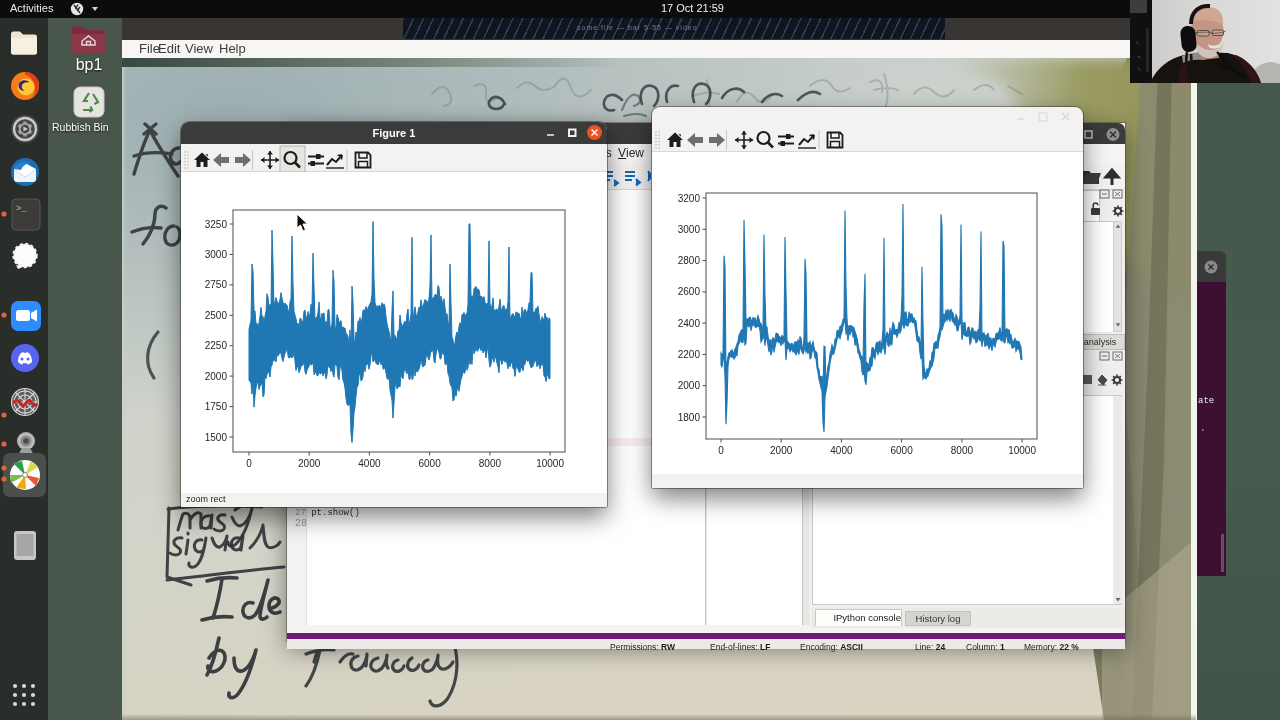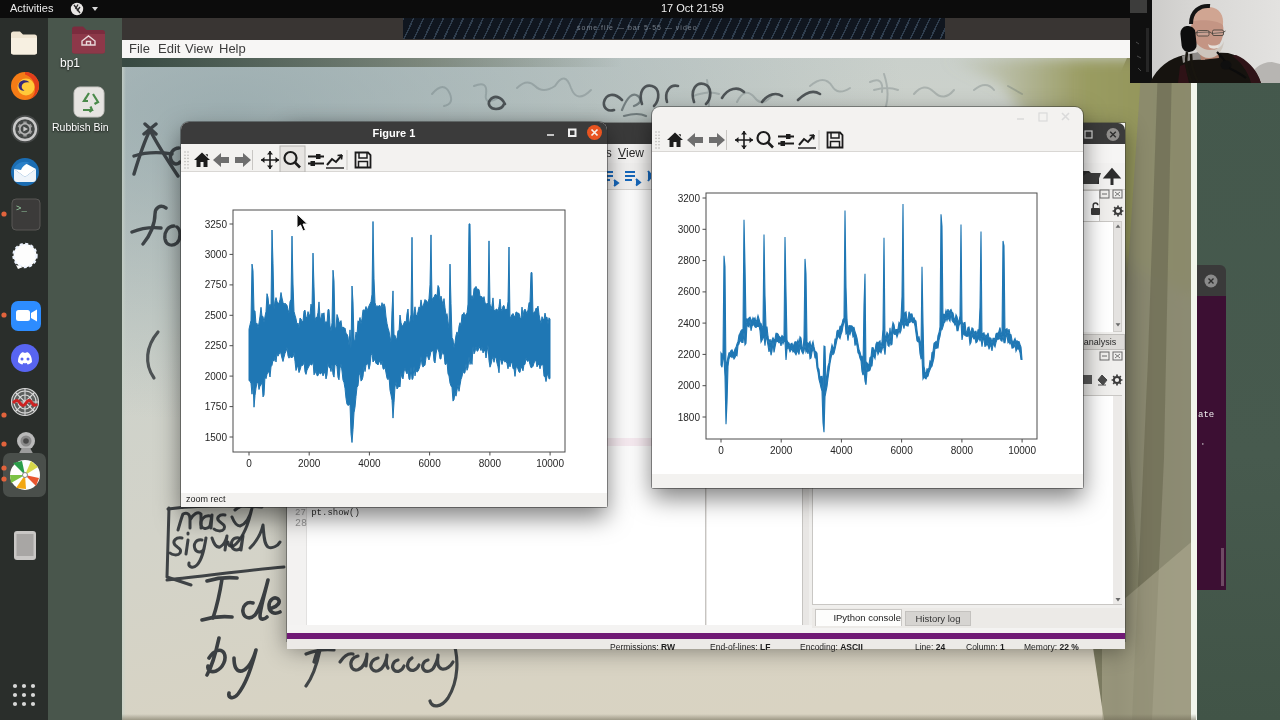--- a/index.html
+++ b/index.html
@@ -35,21 +35,21 @@
 </style></head>
 <body>
 <div id="stage">
 <div class="abs" id="desk"></div>
 <div class="abs" id="vapp">
  <div class="abs" id="vtitle">
   <div class="abs" id="vredact"></div>
   <div class="abs" style="left:455px;top:6px;width:160px;height:9px;color:#767e88;font-size:7px;letter-spacing:1px;overflow:hidden">some.file — bar 5-55 — video</div>
  </div>
  <div class="abs" id="vmenu">
-  <span style="left:7px">File</span>
+  <span style="left:17px">File</span>
         <span style="left:36px">Edit</span>
         <span style="left:63px">View</span>
         <span style="left:97px">Help</span>
  </div>
  <div class="abs" id="vcontent">
 
   <div class="abs" style="left:0;top:0;width:1074px;height:662px;background:
     radial-gradient(115% 85% at 10% 8%,rgba(128,152,158,.6) 0%,rgba(128,152,158,0) 55%),
     linear-gradient(168deg,#c5cdcc 0%,#cdd2cb 30%,#d3d3c9 55%,#d8d3c3 80%,#dad3c1 100%)"></div>
   <div class="abs" style="left:0;top:0;width:4px;height:662px;background:linear-gradient(90deg,rgba(200,210,200,.75),rgba(200,210,200,0))"></div>
@@ -77,21 +77,21 @@
     <polygon points="120,0 374,0 374,240 310,210 180,26" fill="url(#olvtop)" filter="url(#bl)"></polygon>
     <polygon points="320,0 374,0 374,662 328,662 300,300" fill="#8a8870" opacity=".8"></polygon>
     <polygon points="336,6 350,6 342,400 330,662 310,662 326,300" fill="#6e6c54" opacity=".7"></polygon>
     <polygon points="280,560 374,480 374,662 280,662" fill="#b3b096" opacity=".5"></polygon>
   </svg>
 
   <div class="abs" style="left:1069px;top:0;width:6px;height:662px;background:#f2f6ec"></div>
 
   <div class="abs" style="left:1075px;top:0;width:83px;height:662px;background:linear-gradient(180deg,#44584c,#475a4e 60%,#415447)"></div>
 
-  <div class="abs" style="left:1075px;top:207px;width:26px;height:325px">
+  <div class="abs" style="left:1075px;top:193px;width:26px;height:325px">
     <div class="abs" style="left:0;top:0;width:29px;height:31px;background:#3a3a3a;border-radius:0 6px 0 0"></div>
     <svg class="abs" style="left:7px;top:9px" width="15" height="15">
             <circle cx="7" cy="7" r="6.5" fill="#8a8a8a"></circle>
             <path d="M4.5 4.5 L9.5 9.5 M9.5 4.5 L4.5 9.5" stroke="#2c2c2c" stroke-width="1.4"></path>
           </svg>
     <div class="abs" style="left:0;top:31px;width:29px;height:294px;background:#3c0f33"></div>
     <div class="abs" style="left:1px;top:145px;width:28px;height:12px;color:#efefef;font-size:9px;font-family:'Liberation Mono',monospace">ate</div>
     <div class="abs" style="left:5px;top:176px;width:4px;height:7px;color:#d8d8d8;font-size:9px">'</div>
     <div class="abs" style="left:24px;top:283px;width:3px;height:38px;background:#6e4a64"></div>
   </div>
@@ -625,21 +625,21 @@
     </div>
 <div class="abs" style="left:60px;top:23px;width:58px;height:118px;z-index:3">
  <svg class="abs" style="left:10px;top:0" width="38" height="34" viewBox="0 0 38 34">
         <path d="M2 6 a2.5 2.5 0 0 1 2.5 -2.5 H13 l3.5 3.5 h16 A2.5 2.5 0 0 1 35 9.5 V28 a2.5 2.5 0 0 1 -2.5 2.5 h-28 A2.5 2.5 0 0 1 2 28 Z" fill="#7b2c3e"></path>
         <path d="M2 11 H35 V28 a2.5 2.5 0 0 1 -2.5 2.5 h-28 A2.5 2.5 0 0 1 2 28 Z" fill="#8d3849"></path>
         <g stroke="#e8d8da" stroke-width="1.4" fill="none">
           <path d="M12 22 v-4 l6.5 -5 l6.5 5 v4 z"></path>
           <path d="M16.5 22 v-3.5 h4 v3.5"></path>
         </g>
       </svg>
- <div class="abs" style="left:0;top:33px;width:58px;color:#fff;font-size:12px;text-shadow:0 1px 2px rgba(0,0,0,.8)">bp1</div>
+ <div class="abs" style="left:0;top:33px;width:58px;text-align:center;color:#fff;font-size:16px;text-shadow:0 1px 2px rgba(0,0,0,.8)">bp1</div>
  <svg class="abs" style="left:12px;top:62px" width="34" height="34" viewBox="0 0 34 34">
         <rect x="2" y="2" width="30" height="30" rx="6" fill="#e6e4e1" stroke="#c9c7c4"></rect>
         <g stroke="#4a8a4a" stroke-width="2.2" fill="none">
           <path d="M17 8 l-5 8 h4 M12 16 l2 -3.5"></path>
           <path d="M21 9 l5 8 l-3.5 2"></path>
           <path d="M11 25 h9 l-1.5 -3.5 M20 25 l-2.5 2"></path>
         </g>
       </svg>
  <div class="abs" style="left:-8px;top:98px;width:74px;text-align:left;color:#fff;font-size:10.5px;text-shadow:0 1px 2px rgba(0,0,0,.8)">Rubbish Bin</div>
 </div>

